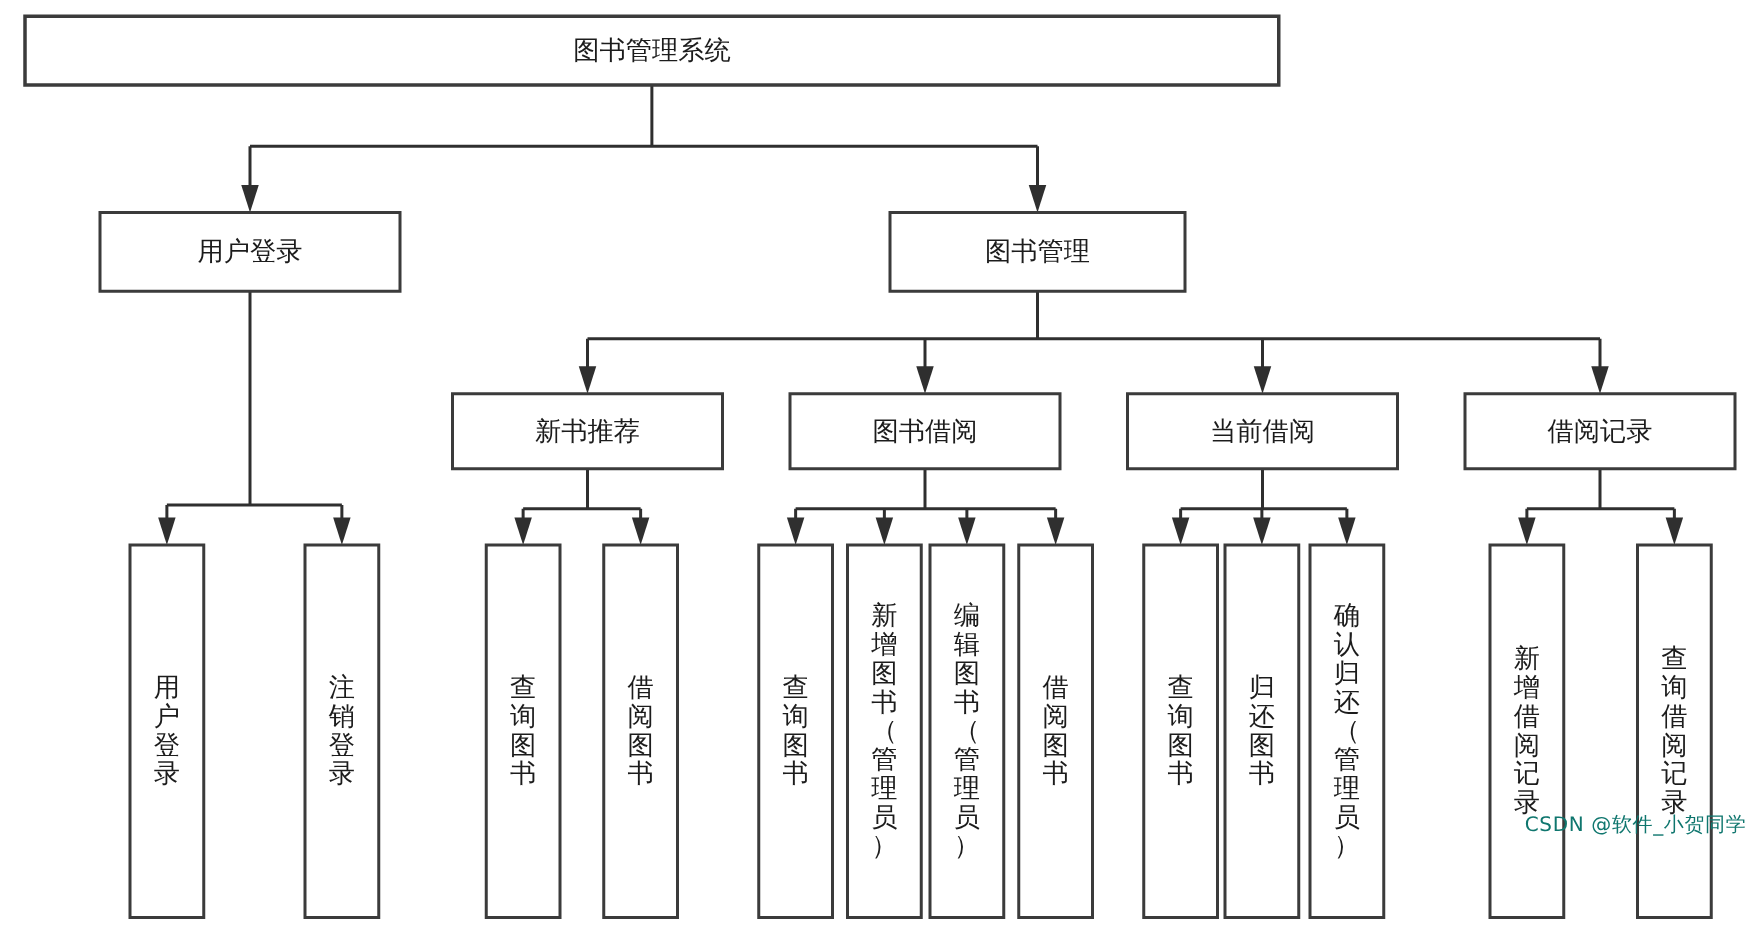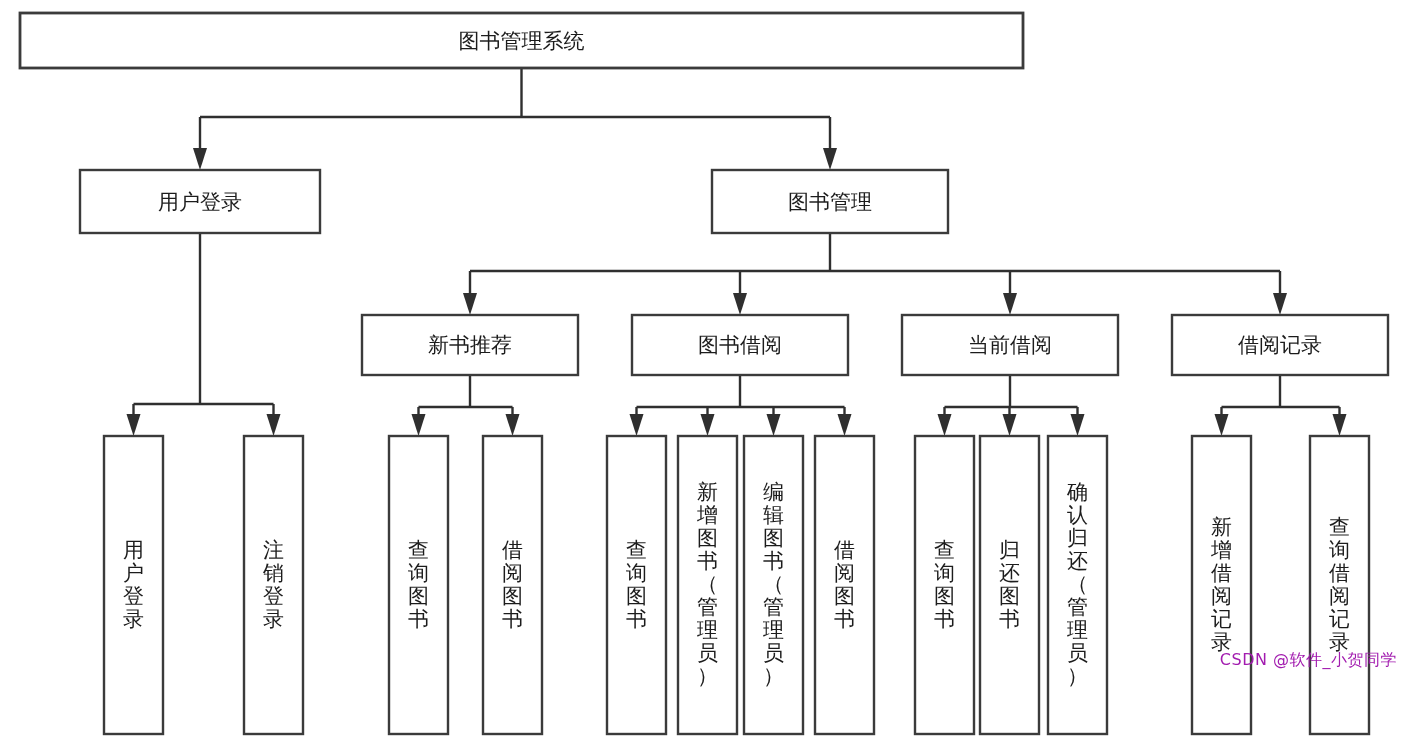--- a/index.html
+++ b/index.html
@@ -60,21 +60,21 @@
     font-size: 21px;
     fill: #1c1c1c;
     text-anchor: middle;
   }
   .watermark {
     position: absolute;
     right: 8px;
     bottom: 4px;
     font-family: "DejaVu Sans", "Liberation Sans", sans-serif;
     font-size: 16px;
-    color: #a21caf;
+    color: #0f766e;
     letter-spacing: 0.5px;
     white-space: nowrap;
     user-select: none;
   }
 </style>
 </head>
 <body>
 
 <div id="diagram-root">
   <svg id="diagram-svg" viewBox="0 0 1405 747" xmlns="http://www.w3.org/2000/svg">

